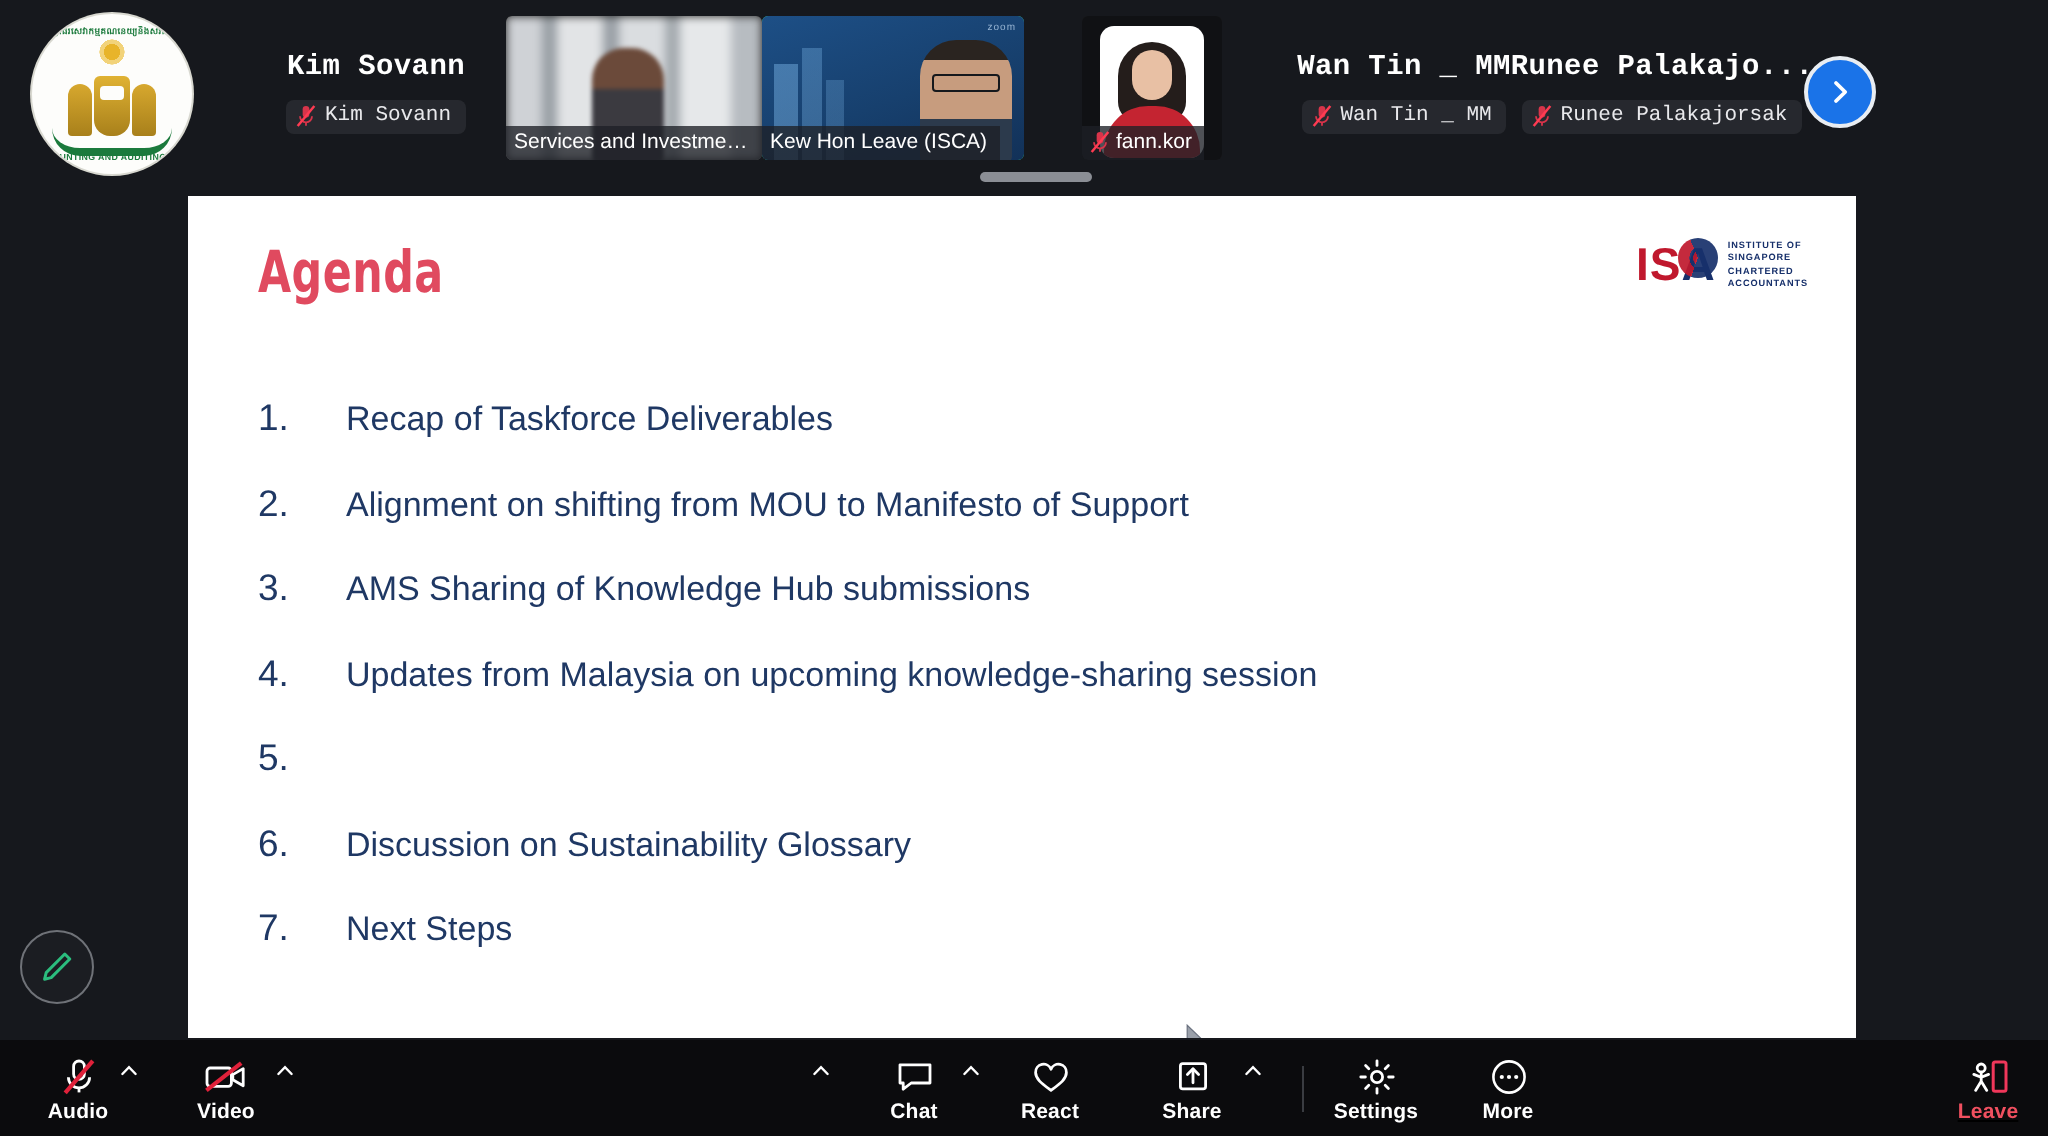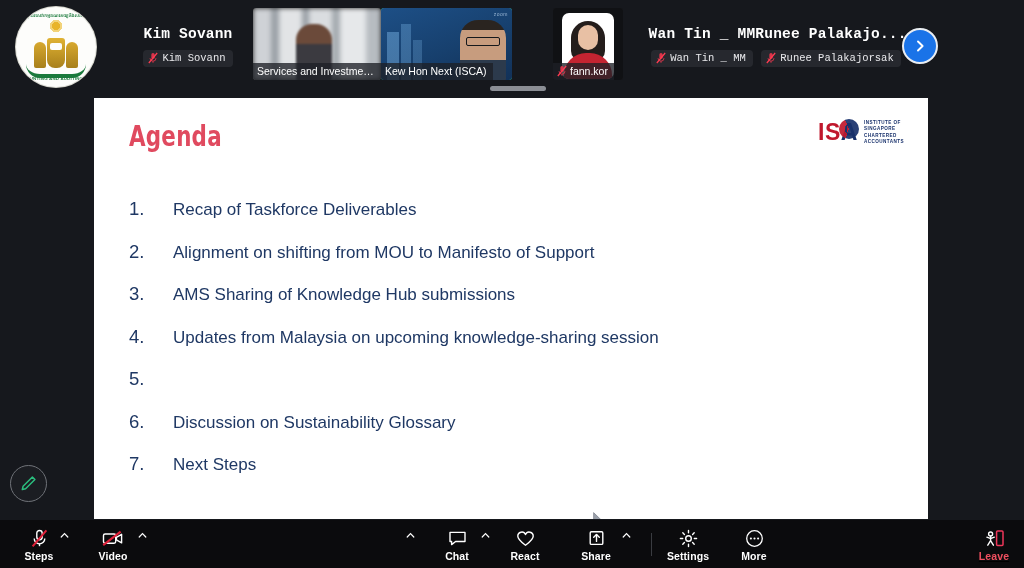--- a/index.html
+++ b/index.html
@@ -336,25 +336,25 @@
       </div>
     </div>
 
     <div class="vid-tile active" id="tile-kew" style="left:381px; width:131px; height:72px;">
       <div class="bg"></div>
       <div class="sky"></div>
       <div class="wm">zoom</div>
       <div class="person"></div>
       <div class="glasses"></div>
       <div class="tile-label">
-        <span class="bname">Kew Hon Next (ISCA)</span>
-      </div>
-    </div>
-
-    <div class="vid-tile" id="tile-fann" style="left:553px; width:70px; height:72px;">
+        <span class="bname">Kew Hon Leave (ISCA)</span>
+      </div>
+    </div>
+
+    <div class="vid-tile" id="tile-fann" style="left:541px; width:70px; height:72px;">
       <div class="bg"></div>
       <div class="card">
         <div class="ph-hair"></div>
         <div class="ph-face"></div>
         <div class="ph-body"></div>
       </div>
       <div class="tile-label">
         <svg class="mic-muted" viewBox="0 0 12 14">
           <rect x="4" y="1" width="4" height="7" rx="2" fill="#d8344a"></rect>
           <path d="M2.4 7.2a3.6 3.6 0 0 0 7.2 0" stroke="#d8344a" stroke-width="1.1" fill="none"></path>
@@ -464,21 +464,21 @@
 
     <div class="tb-item" style="left:18px; width:42px;">
       <div class="tb-icon">
         <svg width="17" height="19" viewBox="0 0 17 19">
           <rect x="5.8" y="1.5" width="5.4" height="9.2" rx="2.7" fill="none" stroke="#ffffff" stroke-width="1.4"></rect>
           <path d="M3.2 9.6a5.3 5.3 0 0 0 10.6 0" fill="none" stroke="#ffffff" stroke-width="1.4"></path>
           <line x1="8.5" y1="14.6" x2="8.5" y2="17.2" stroke="#ffffff" stroke-width="1.4"></line>
           <line x1="1.6" y1="17.4" x2="15.4" y2="1.4" stroke="#e0213a" stroke-width="2.1"></line>
         </svg>
       </div>
-      <div class="tb-label">Steps</div>
+      <div class="tb-label">Audio</div>
     </div>
     <svg class="caret" style="left:60px;" viewBox="0 0 9 9">
       <polyline points="1.2,6 4.5,2.6 7.8,6" fill="none" stroke="#ffffff" stroke-width="1.2" stroke-linecap="round"></polyline>
     </svg>
 
     <div class="tb-item" style="left:92px; width:42px;">
       <div class="tb-icon">
         <svg width="22" height="17" viewBox="0 0 22 17">
           <rect x="1.5" y="4.0" width="12.2" height="9.2" rx="1.6" fill="none" stroke="#ffffff" stroke-width="1.4"></rect>
           <path d="M14.4 7.3 L19.6 4.3 L19.6 12.9 L14.4 9.9 Z" fill="none" stroke="#ffffff" stroke-width="1.4" stroke-linejoin="round"></path>

